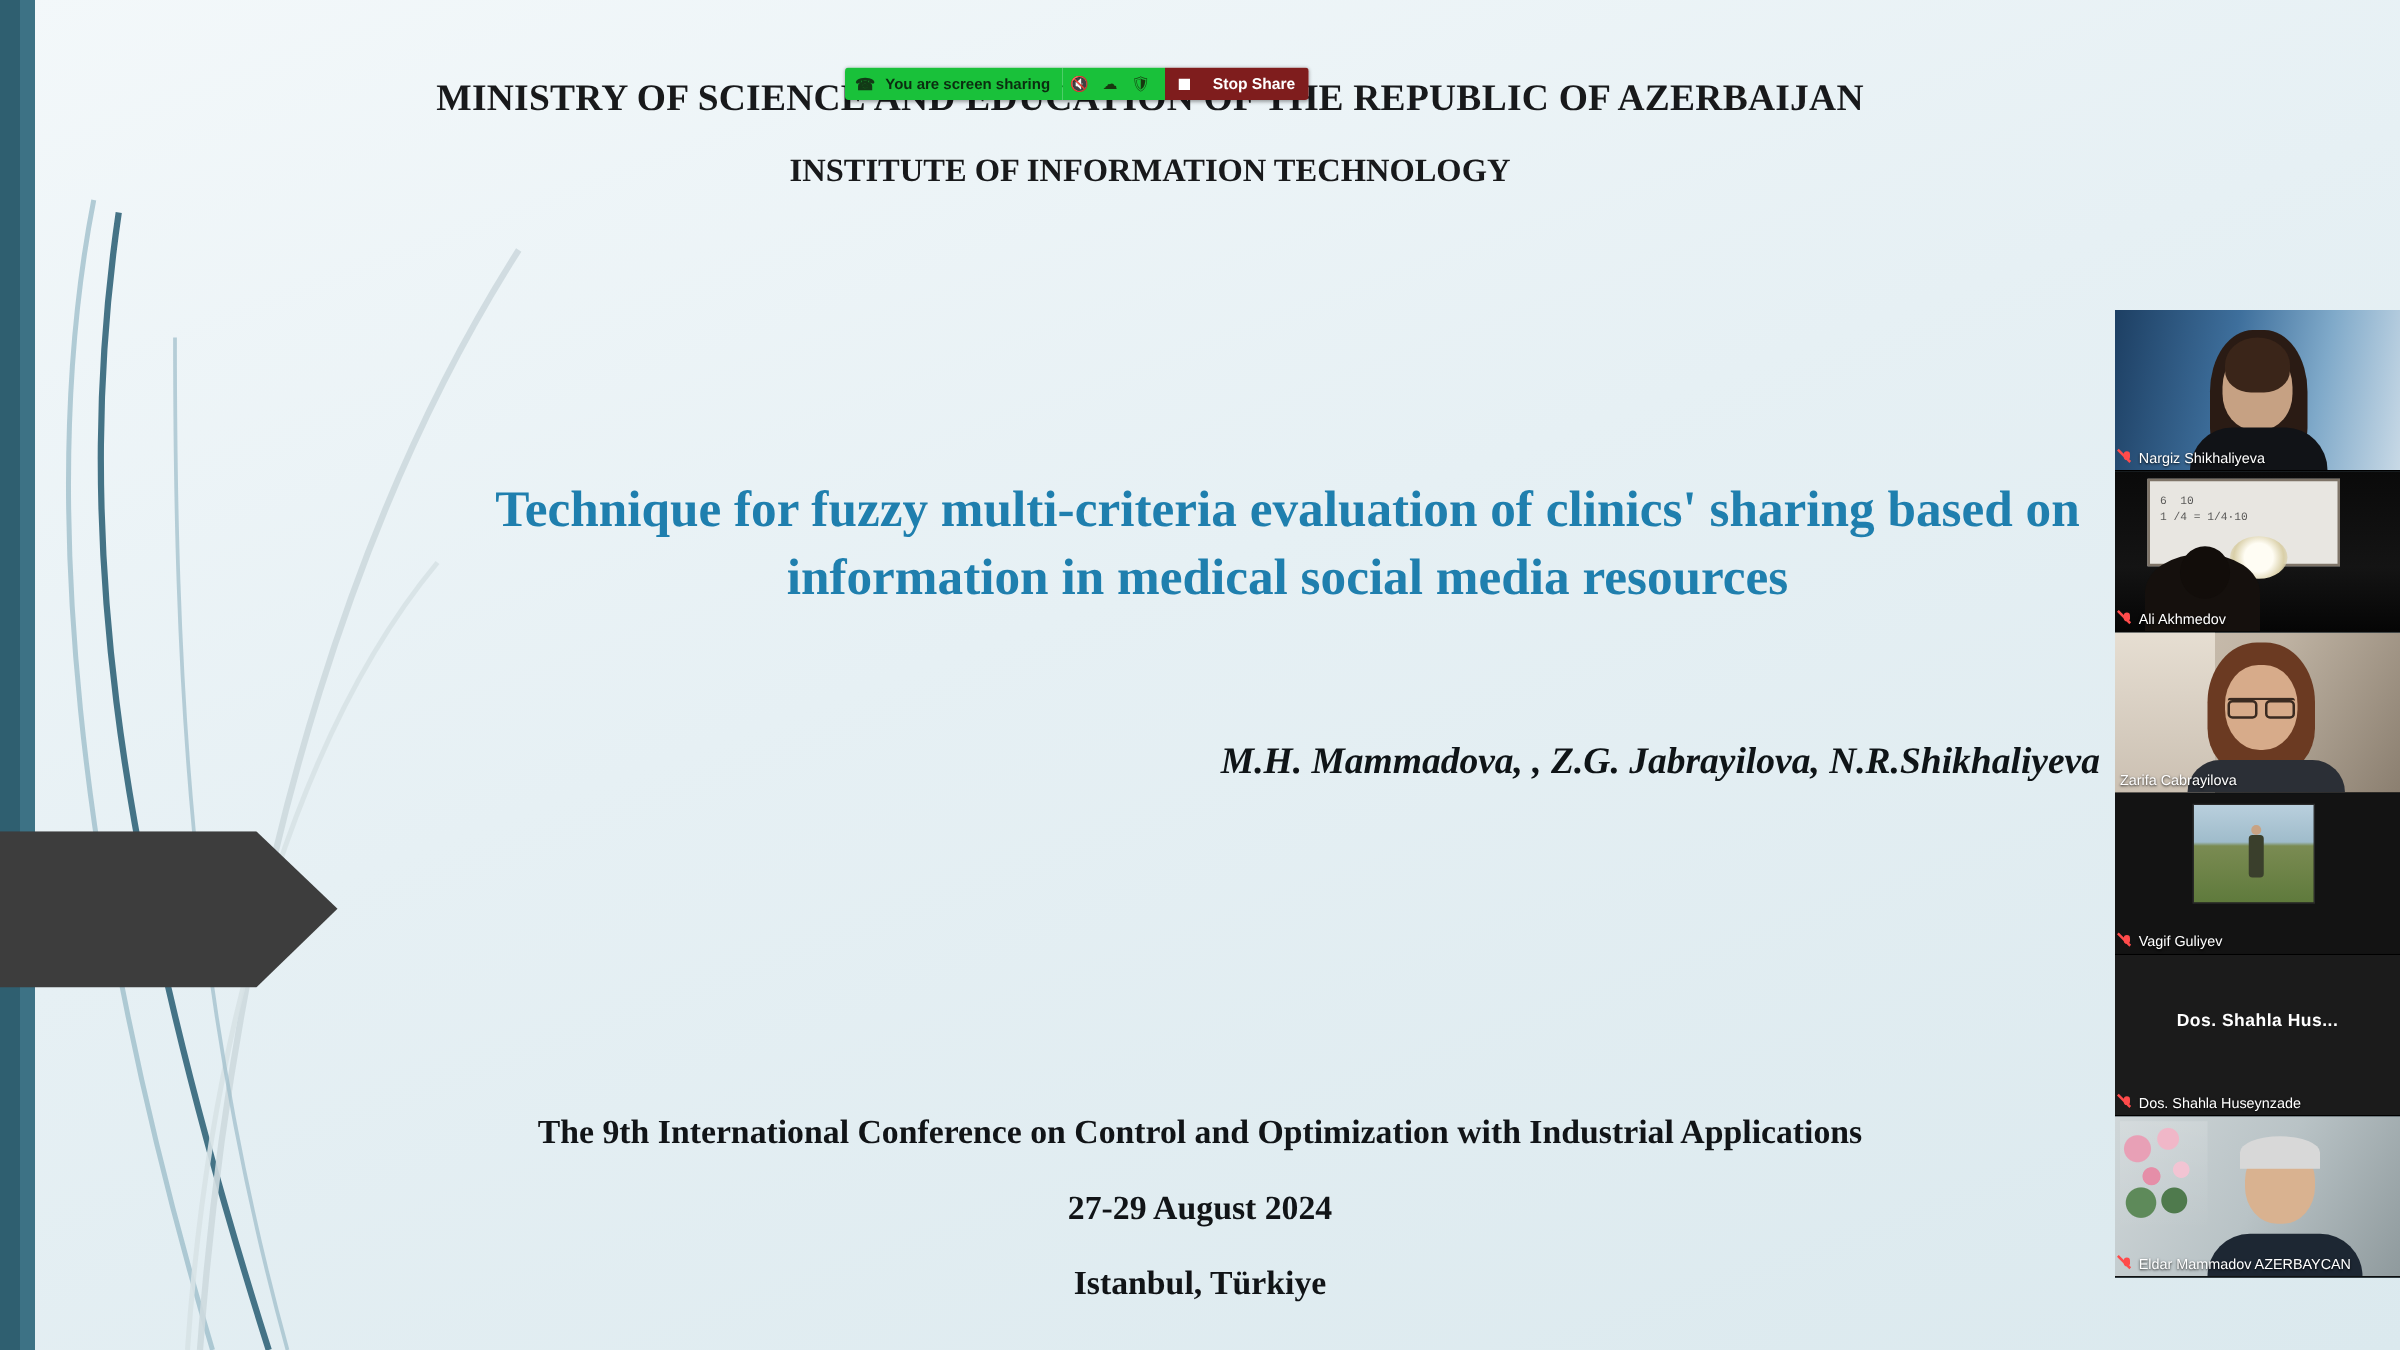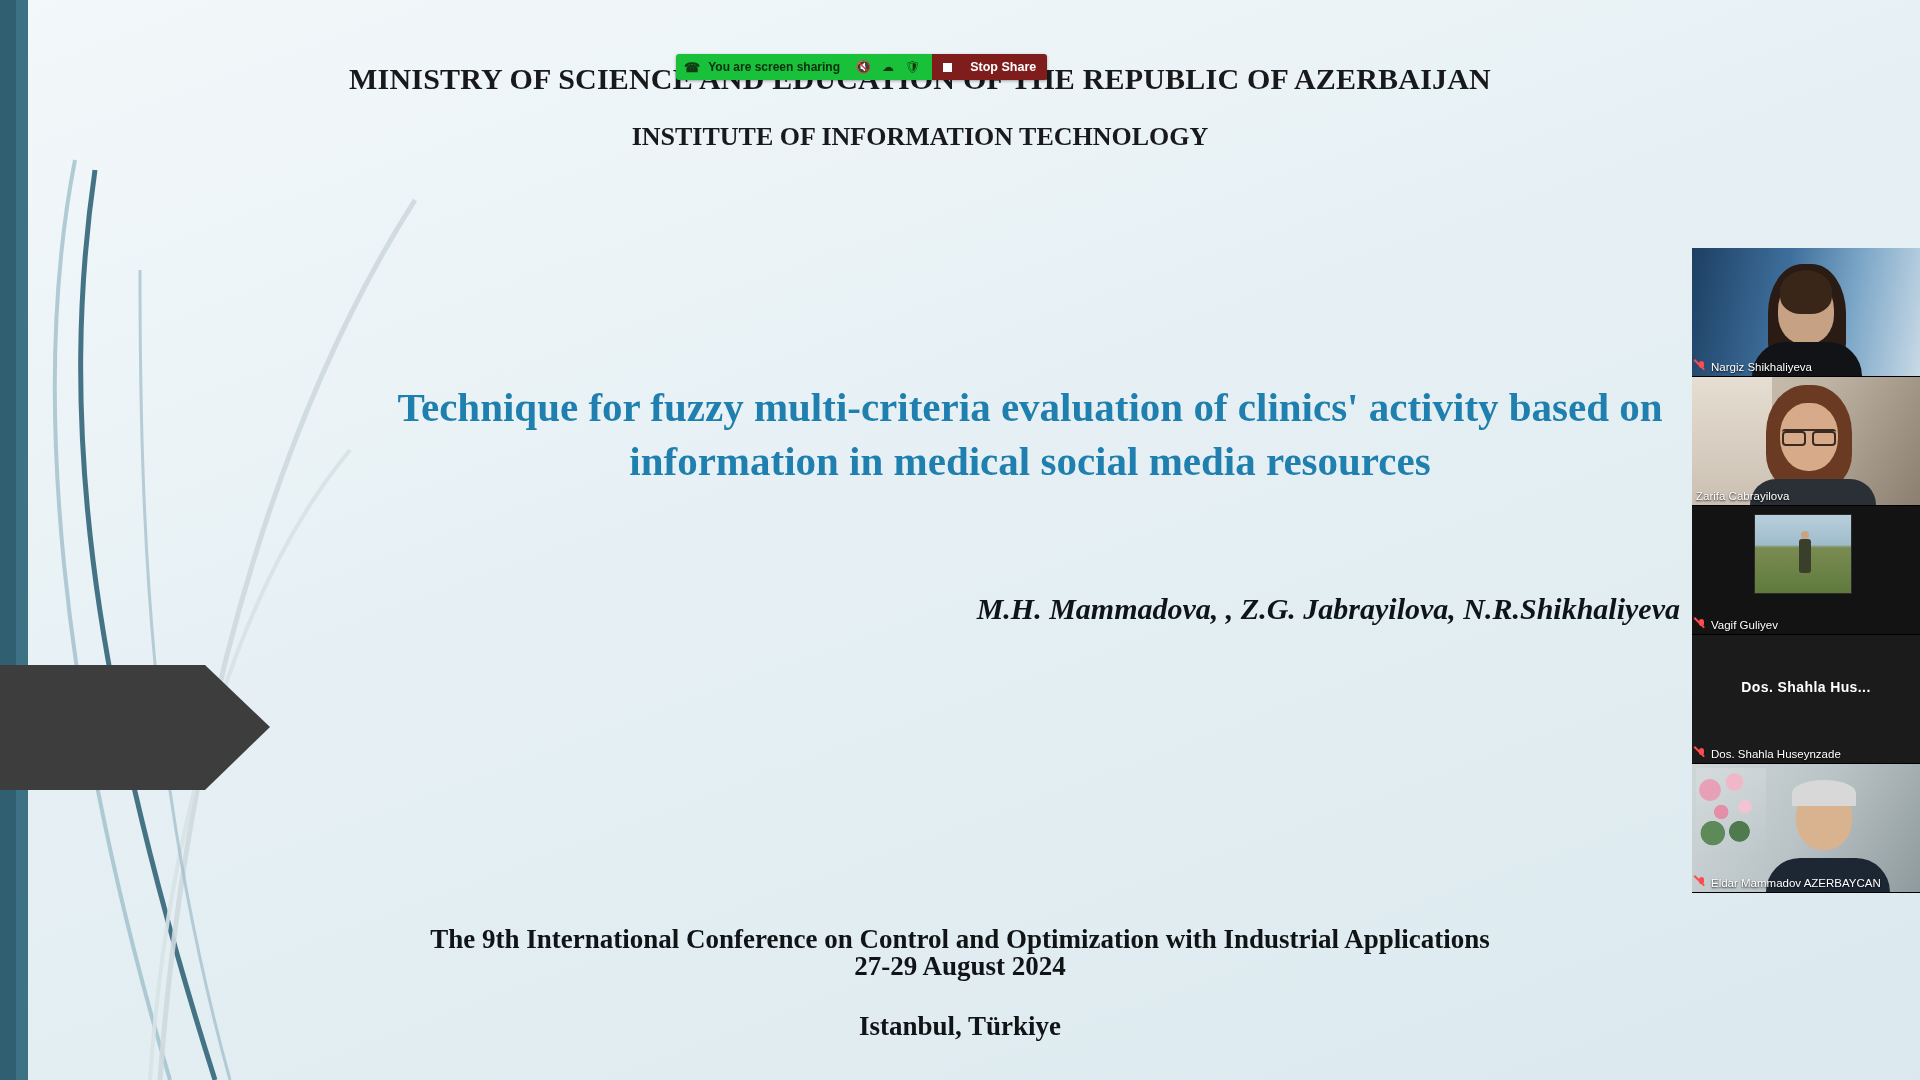--- a/index.html
+++ b/index.html
@@ -109,21 +109,21 @@
   .conf-line {
     position: absolute;
     left: 180px;
     width: 1560px;
     text-align: center;
     font-family: "Liberation Serif", serif;
     font-weight: bold;
     font-size: 27px;
     color: #111417;
   }
-  .conf1 { top: 924px; }
+  .conf1 { top: 890px; }
   .conf2 { top: 951px; }
   .conf3 { top: 1011px; }
 
   
   .share-bar {
     position: absolute;
     left: 676px;
     top: 54px;
     height: 26px;
     display: flex;
@@ -458,21 +458,21 @@
       <path d="M140 120 C 140 380, 150 640, 230 930" stroke="#9dbcc9" stroke-width="3" fill="none" opacity="0.7"></path>
     </svg>
 
     <svg class="arrow-shape" viewBox="0 0 285 125" preserveAspectRatio="none">
       <polygon points="0,0 215,0 280,62 215,125 0,125" fill="#3d3d3d"></polygon>
     </svg>
 
     <div class="hdr hdr1">MINISTRY OF SCIENCE AND EDUCATION  OF THE REPUBLIC OF AZERBAIJAN</div>
     <div class="hdr hdr2">INSTITUTE OF INFORMATION TECHNOLOGY</div>
 
-    <div class="title-main">Technique for fuzzy multi-criteria evaluation of clinics' activity based on information in medical social media resources</div>
+    <div class="title-main">Technique for fuzzy multi-criteria evaluation of clinics' sharing based on information in medical social media resources</div>
     <div class="authors">M.H. Mammadova, , Z.G. Jabrayilova, N.R.Shikhaliyeva</div>
 
     <div class="conf-line conf1">The 9th International Conference on Control and Optimization with Industrial Applications</div>
     <div class="conf-line conf2">27-29  August  2024</div>
     <div class="conf-line conf3">Istanbul, Türkiye</div>
   </div>
 
   <div class="share-bar">
     <div class="share-green">
       <span class="phone-ico">☎</span>
@@ -497,20 +497,33 @@
         <div class="head-1"></div>
         <div class="hair-1b"></div>
         <div class="body-1"></div>
       </div>
       <div class="name">
         <span class="mic-muted"></span>
         <span>Nargiz Shikhaliyeva</span>
       </div>
     </div>
 
+    <div class="tile">
+      <div class="bg bg-2">
+        <div class="board-2"></div>
+        <div class="board-text">6&nbsp;&nbsp;10<br>1 /4 = 1/4·10</div>
+        <div class="lamp-2"></div>
+        <div class="person-2"></div>
+        <div class="head-2"></div>
+      </div>
+      <div class="name">
+        <span class="mic-muted"></span>
+        <span>Ali Akhmedov</span>
+      </div>
+    </div>
 
     <div class="tile">
       <div class="bg bg-3">
         <div class="wall-3"></div>
         <div class="hair-3"></div>
         <div class="face-3"></div>
         <div class="glasses-3"></div>
         <div class="body-3"></div>
       </div>
       <div class="name">

